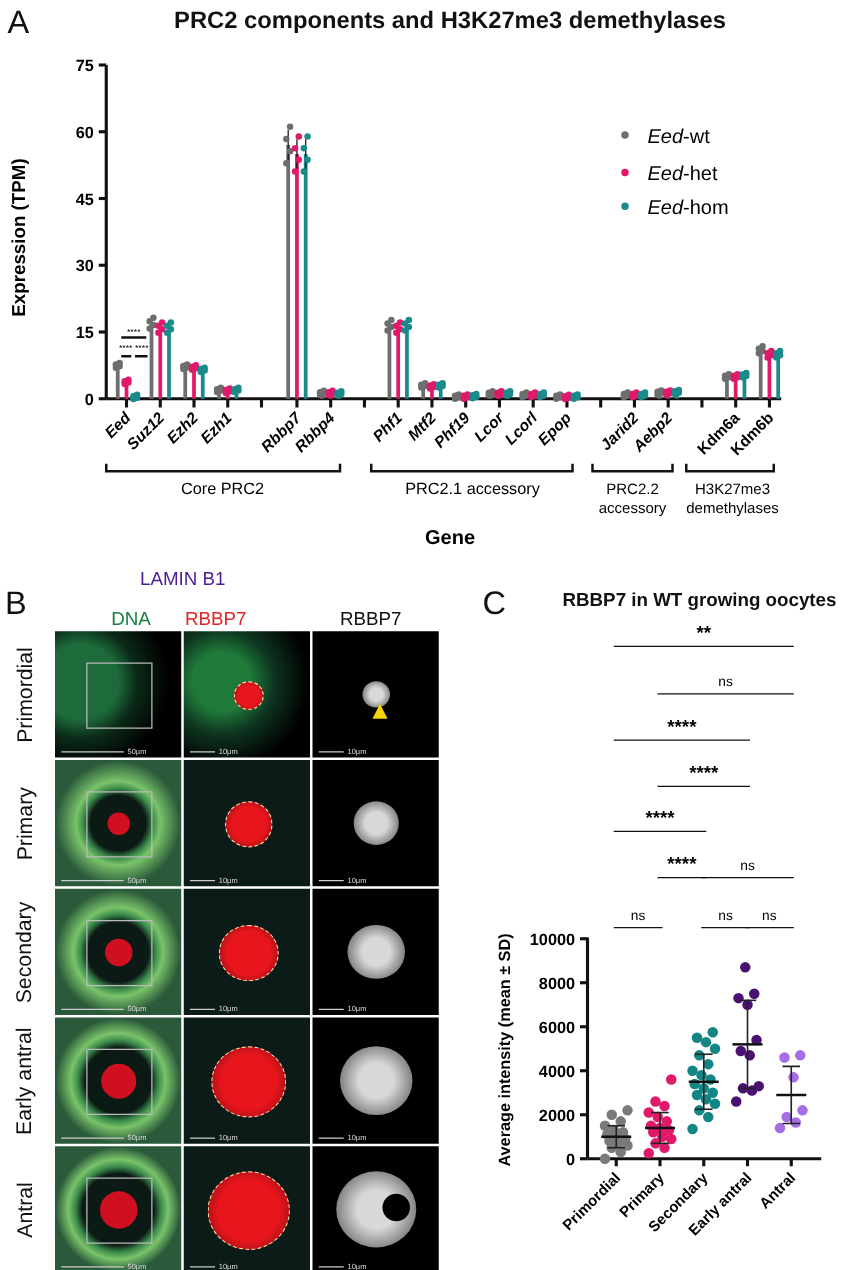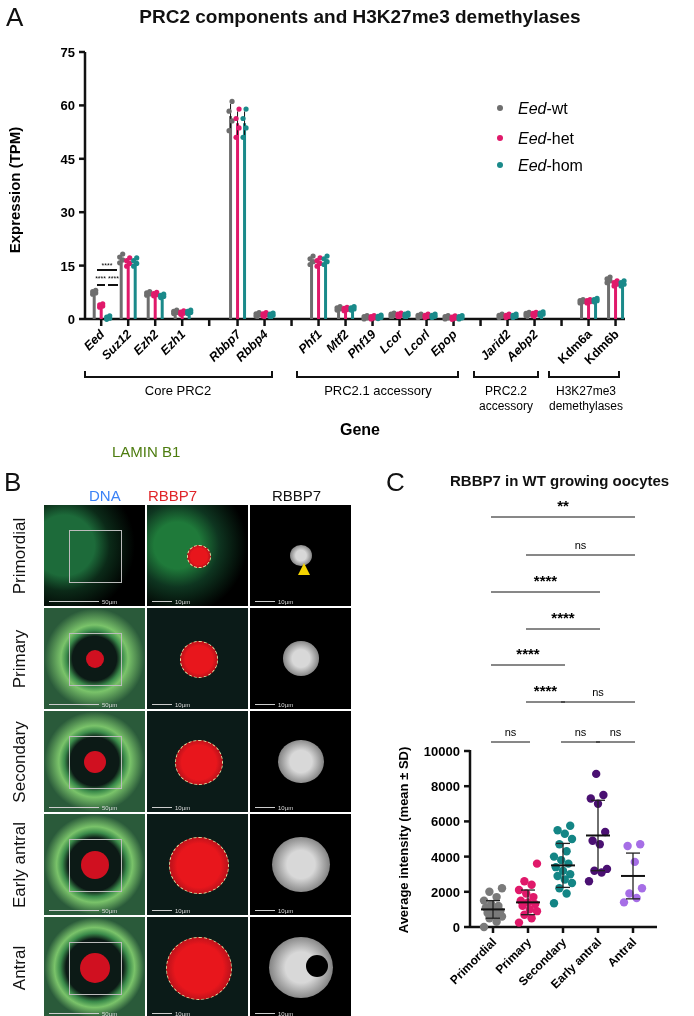--- a/index.html
+++ b/index.html
@@ -388,22 +388,22 @@
     <circle cx="500" cy="108" r="3" fill="#6e6e6e"></circle>
     <text x="518" y="114" font-size="16"><tspan font-style="italic">Eed</tspan><tspan>-wt</tspan></text>
     <circle cx="500" cy="138" r="3" fill="#e0196a"></circle>
     <text x="518" y="144" font-size="16"><tspan font-style="italic">Eed</tspan><tspan>-het</tspan></text>
     <circle cx="500" cy="165" r="3" fill="#1a8a8a"></circle>
     <text x="518" y="171" font-size="16"><tspan font-style="italic">Eed</tspan><tspan>-hom</tspan></text>
   </g>
 </svg>
 
 <div class="abs panel-letter" style="left:4px;top:467px;">B</div>
-<div class="abs" style="left:112px;top:443px;font-size:15px;color:#4d7c0f;">LAMIN B1</div>
-<div class="abs" style="left:89px;top:487px;font-size:15px;color:#3b82f6;">DNA</div>
+<div class="abs" style="left:112px;top:455px;font-size:15px;color:#4c1d95;">LAMIN B1</div>
+<div class="abs" style="left:89px;top:487px;font-size:15px;color:#15803d;">DNA</div>
 <div class="abs" style="left:148px;top:487px;font-size:15px;color:#e0262a;">RBBP7</div>
 <div class="abs" style="left:272px;top:487px;font-size:15px;color:#111;">RBBP7</div>
 
 <div id="microGrid">
     <div class="abs" style="left: 0px; top: 505px; width: 40px; height: 101px; display: flex; align-items: center; justify-content: center;">
       <span style="transform: rotate(-90deg); white-space: nowrap; font-size: 17px; display: inline-block;">Primordial</span>
     </div>
     <div class="micro" style="left: 44px; top: 505px; width: 101px; height: 101px; background: radial-gradient(circle at 20% 40%, rgb(29, 107, 58) 0px, rgb(29, 107, 58) 30%, rgb(11, 42, 24) 45%, rgb(0, 0, 0) 70%);">
       <div style="position:absolute;left:25%;top:25%;width:50%;height:50%;border:1px solid #bbb;"></div>
       <div style="position:absolute;left:5px;bottom:4px;width:50px;border-top:1px solid #ccc;"></div>

